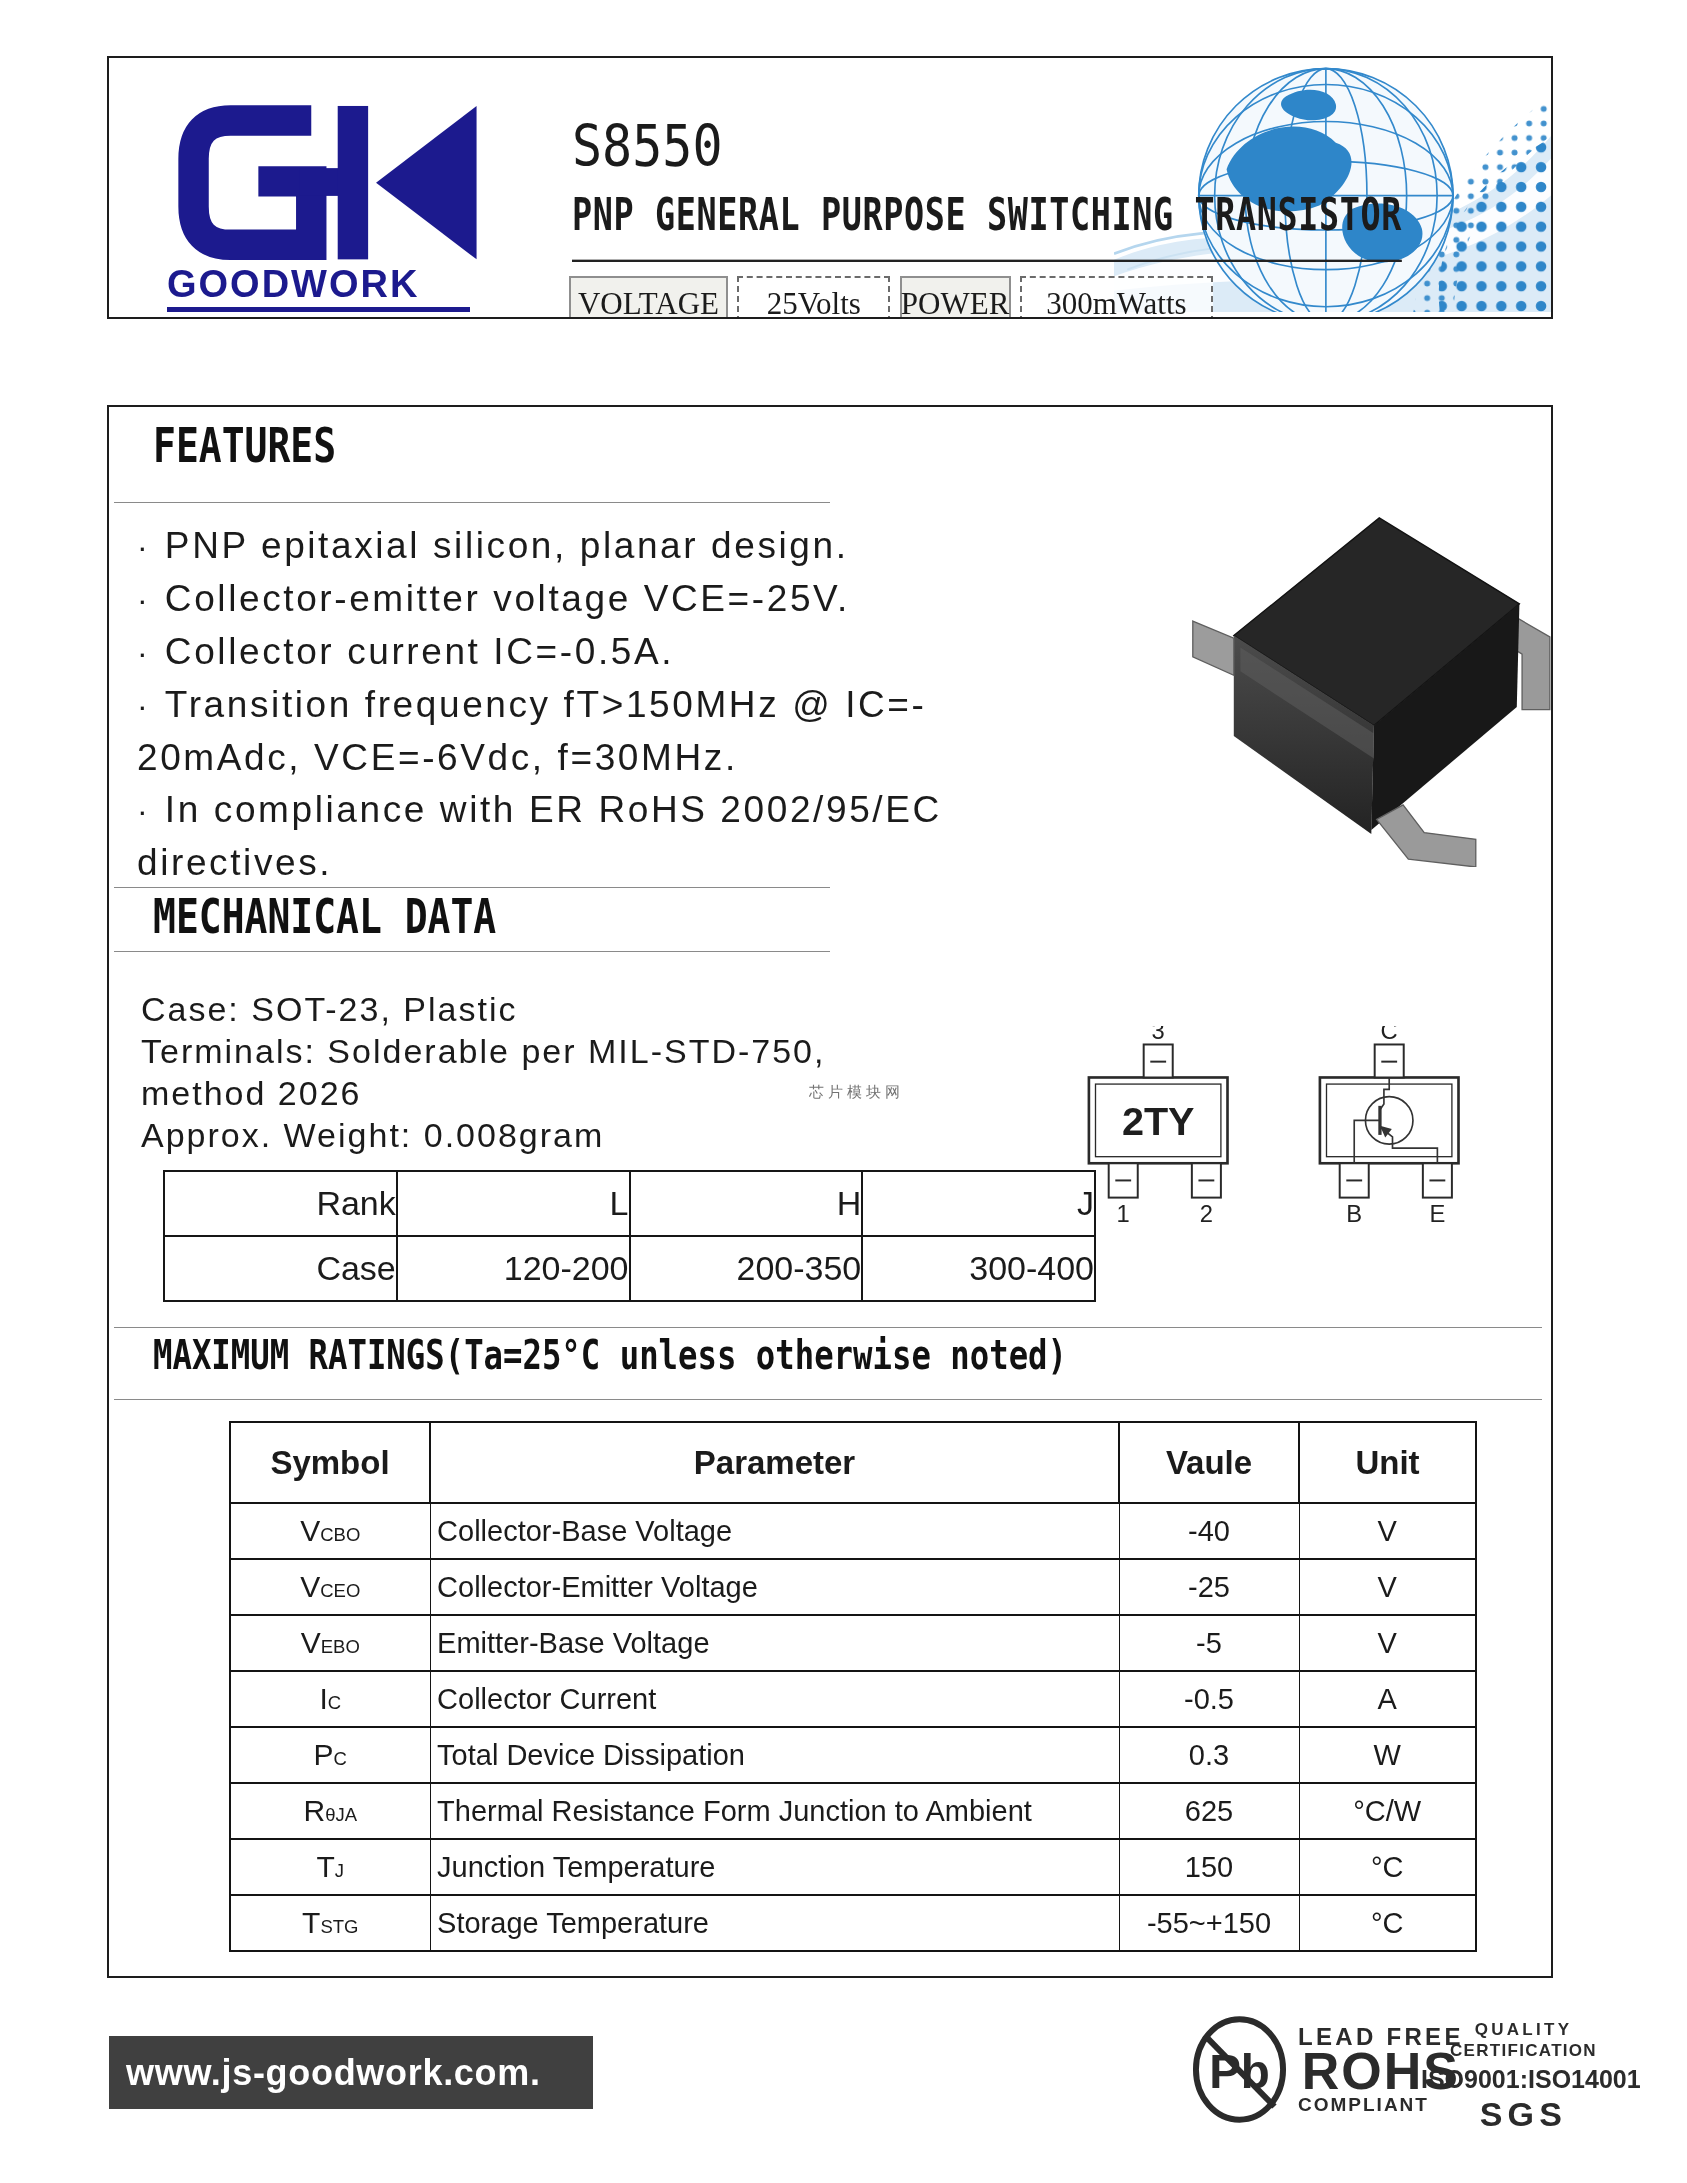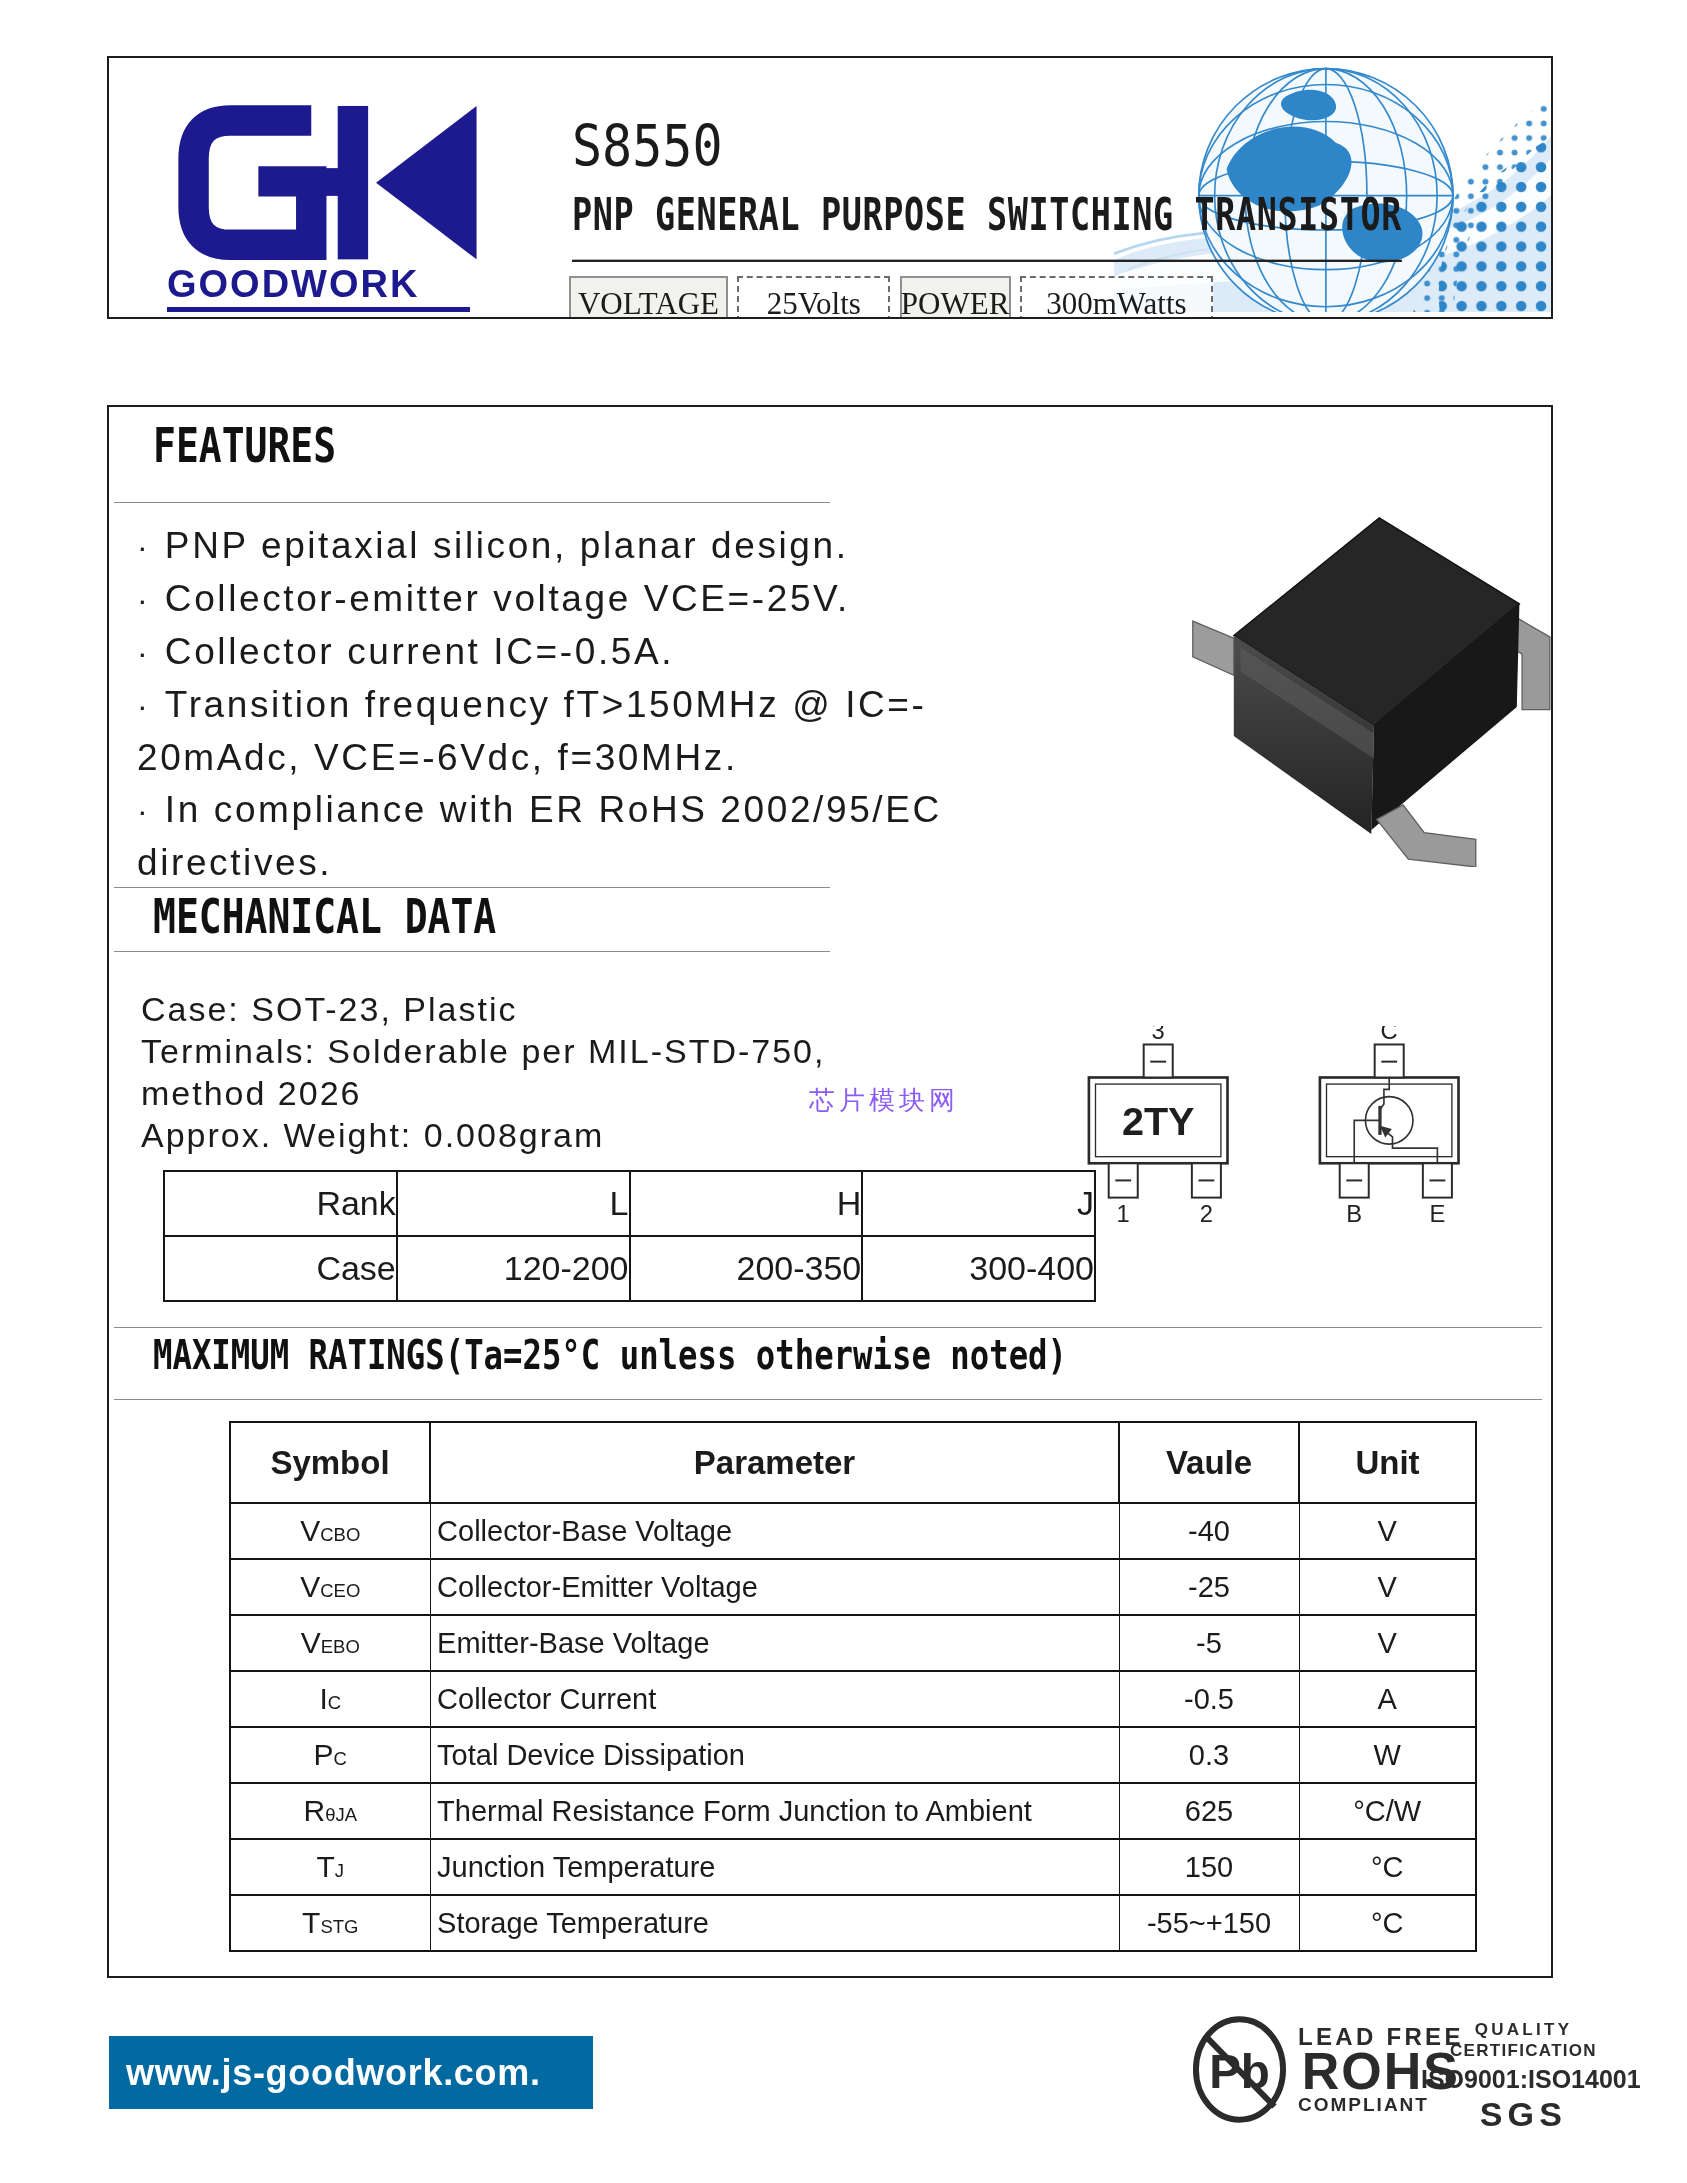--- a/index.html
+++ b/index.html
@@ -27,42 +27,42 @@
   
   .main-box{left:107px;top:405px;width:1442px;height:1569px;border:2.6px solid #1d1d1d;background:#fff;}
   .rule{background:#8a8a8a;height:1.3px;}
   .sec-h .mono-cond{font-size:40px;font-weight:bold;transform:scale(0.95,1.22);letter-spacing:0px;color:#111;}
   .sec-h-sm .mono-cond{font-size:34px;font-weight:bold;transform:scale(0.95,1.2);color:#111;}
   .feat-list{left:28px;top:113px;width:1006px;list-style:none;margin:0;padding:0;
       font-size:37px;line-height:52px;letter-spacing:2.6px;}
   .feat-list li{white-space:pre-wrap;}
   .feat-list li::before{content:"·";padding-right:14.6px;font-size:32px;}
   .mech-lines{left:32px;top:581px;font-size:34px;line-height:42px;letter-spacing:2px;}
-  .watermark{left:700px;top:676px;font-size:26px;color:#8b5cf6;letter-spacing:4px;z-index:3;}
+  .watermark{left:700px;top:676px;font-size:15px;color:#737373;letter-spacing:4px;z-index:3;}
   
   .rank-table{left:54px;top:763px;border-collapse:collapse;table-layout:fixed;width:933px;
       font-size:34px;text-align:center;}
   .rank-table td{border:2px solid #161616;height:63px;padding:0;text-align:right;}
   .rank-table{border:2.6px solid #161616;}
   
   .rat-table{left:120px;top:1014px;border-collapse:collapse;table-layout:fixed;width:1246px;
       text-align:center;}
   .rat-table,
   .rat-table th{border:2.6px solid #141414;}
   .rat-table td{border:1.3px solid #141414;border-top-width:2.6px;border-bottom-width:2.6px;}
   .rat-table th{height:77px;font-size:33px;}
   .rat-table td{height:52px;font-size:29px;}
   .rat-table td.param{text-align:left;padding-left:6.6px;}
   .symb{font-size:30px;}
   .symsub{font-size:18.5px;}
   
   .pkg-svg{left:953px;top:619px;width:463px;height:198px;z-index:2;}
   .photo-svg{left:1032px;top:17px;width:417px;height:443px;}
   
-  .site-bar{left:109px;top:2036px;width:484px;height:73px;background:#0369a1;color:#ffffff;
+  .site-bar{left:109px;top:2036px;width:484px;height:73px;background:#404040;color:#ffffff;
       font-size:36px;font-weight:bold;line-height:73px;padding-left:17px;box-sizing:border-box;letter-spacing:0.7px;}
   .pb-svg{left:1190px;top:2014px;width:99px;height:111px;}
   .rohs-block{left:1298px;top:2022px;color:#2b2b2b;}
   .rohs-l1{font-size:24px;font-weight:bold;letter-spacing:3.3px;line-height:29px;}
   .rohs-l2{font-size:52px;font-weight:bold;letter-spacing:2px;line-height:41px;text-align:center;}
   .rohs-l3{font-size:19px;font-weight:bold;letter-spacing:2px;line-height:26.5px;}
   .cert-block{left:1421px;top:2019px;width:205px;text-align:center;color:#2b2b2b;}
   .cert-l1{font-size:17px;font-weight:bold;letter-spacing:3.3px;line-height:21px;}
   .cert-l2{font-size:17px;font-weight:bold;letter-spacing:1.3px;line-height:22.5px;}
   .cert-l3{font-size:25px;font-weight:bold;line-height:33px;}

